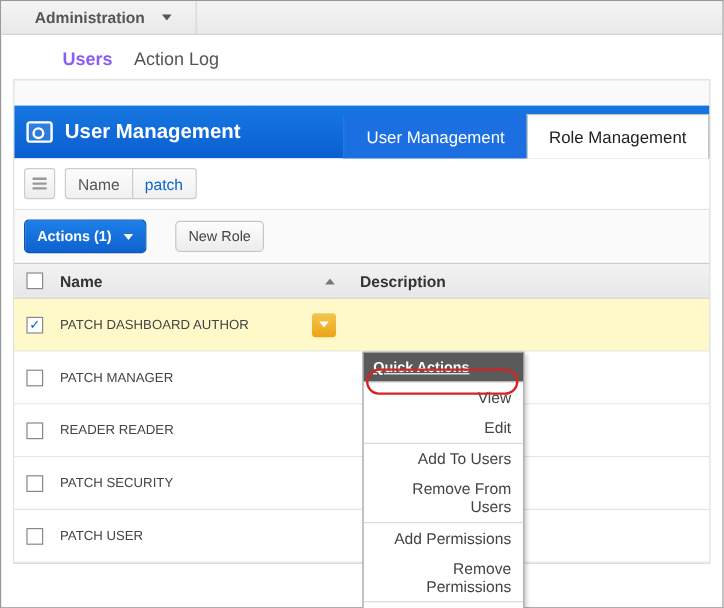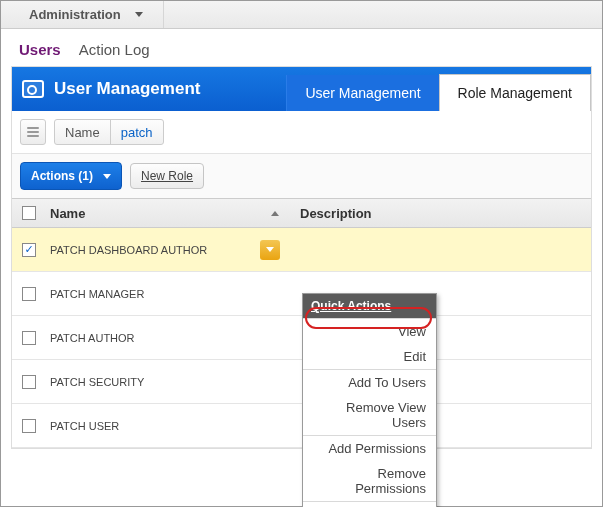--- a/index.html
+++ b/index.html
@@ -31,34 +31,35 @@
     color:#555;
     border-right:1px solid #d6d6d6;
     height:100%;
   }
   .subnav {
     display:flex;
     gap:18px;
     padding:12px 18px 8px 18px;
     font-size:15px;
   }
-  .subnav .active { font-weight:bold; color:#701a75; }
+  .subnav .active { font-weight:bold; color:#8b5cf6;margin-left:33px; }
   .subnav .inactive { color:#555; }
   .panel {
     margin:0 10px;
     border:1px solid #ddd;
     background:#fafafa;
   }
   .panel-header {
     background: linear-gradient(#1677e2,#0b5fd0);
     color:#fff;
     display:flex;
     align-items:stretch;
     height:44px;
     padding-left:10px;
+    margin-top:21px;
   }
   .panel-header .title {
     display:flex;
     align-items:center;
     gap:10px;
     font-size:17px;
     font-weight:bold;
     flex:1;
   }
   .panel-header .tabs {
@@ -95,32 +96,32 @@
     background:linear-gradient(#fdfdfd,#ececec);
     display:flex;align-items:center;justify-content:center;
   }
   .filter-token {
     display:flex;align-items:center;border:1px solid #ccc;border-radius:3px;overflow:hidden;
     background:linear-gradient(#fdfdfd,#f0f0f0);height:26px;
   }
   .filter-token .lbl { padding:0 10px; color:#555; border-right:1px solid #ccc; height:100%; display:flex; align-items:center;}
   .filter-token .val { padding:0 10px; color:#0a63c7; height:100%; display:flex; align-items:center;}
   .actionbar {
-    display:flex; align-items:center; gap:8px; padding:8px;
+    display:flex; align-items:center; gap:24px; padding:8px;
   }
   .primary-btn {
     background:linear-gradient(#1d7fe8,#0e62cf);
     color:#fff;border:1px solid #0b55b5;border-radius:4px;
     padding:6px 10px;font-weight:bold;display:flex;align-items:center;gap:10px;font-size:12px;
     cursor:pointer;
   }
   .sec-btn {
     background:linear-gradient(#fdfdfd,#ececec);
     border:1px solid #c5c5c5;border-radius:4px;
-    padding:5px 10px;font-size:12px;color:#444;cursor:pointer;text-decoration:underline;
+    padding:5px 10px;font-size:12px;color:#444;cursor:pointer;
   }
   .grid-head {
     display:flex; align-items:center;
     background:linear-gradient(#f2f2f2,#e7e7e7);
     border-top:1px solid #ccc;border-bottom:1px solid #ccc;
     height:30px;font-weight:bold;color:#333;font-size:13px;
   }
   .col-check { width:34px; display:flex; justify-content:center; }
   .col-name { flex:0 0 238px; padding-left:4px; display:flex; align-items:center; gap:6px;}
   .col-desc { flex:1; padding-left:16px; display:flex; align-items:center;}
@@ -273,21 +274,21 @@
       </div>
     <div class="col-desc">
         <span></span>
       </div>
   </div>
   <div class="row">
     <div class="col-check">
         <span class="checkbox"></span>
       </div>
     <div class="col-name">
-        <span>PATCH AUTHOR</span>
+        <span>READER READER</span>
       </div>
     <div class="col-desc">
         <span></span>
       </div>
   </div>
   <div class="row">
     <div class="col-check">
         <span class="checkbox"></span>
       </div>
     <div class="col-name">
@@ -311,21 +312,21 @@
 </div>
 
 <div class="menu">
   <div class="head">Quick Actions</div>
   <div class="group">
     <div class="mi">View</div>
     <div class="mi">Edit</div>
   </div>
   <div class="group">
     <div class="mi">Add To Users</div>
-    <div class="mi">Remove View Users</div>
+    <div class="mi">Remove From Users</div>
   </div>
   <div class="group">
     <div class="mi">Add Permissions</div>
     <div class="mi">Remove Permissions</div>
   </div>
   <div class="group">
     <div class="mi">Delete</div>
   </div>
 </div>
 

